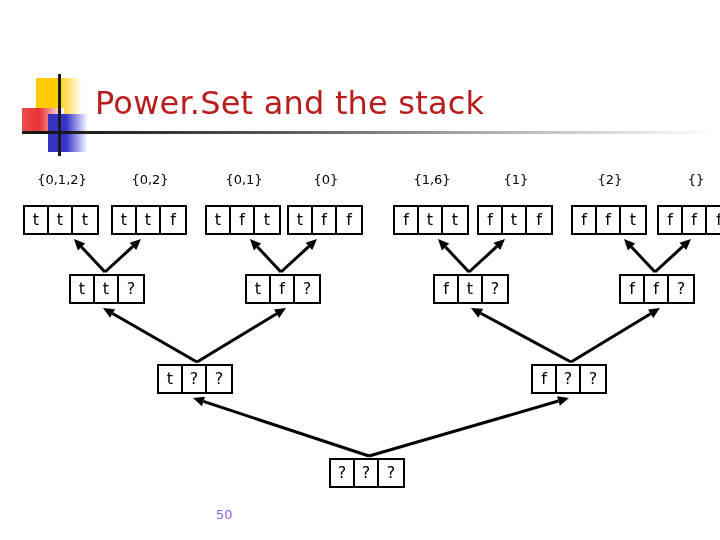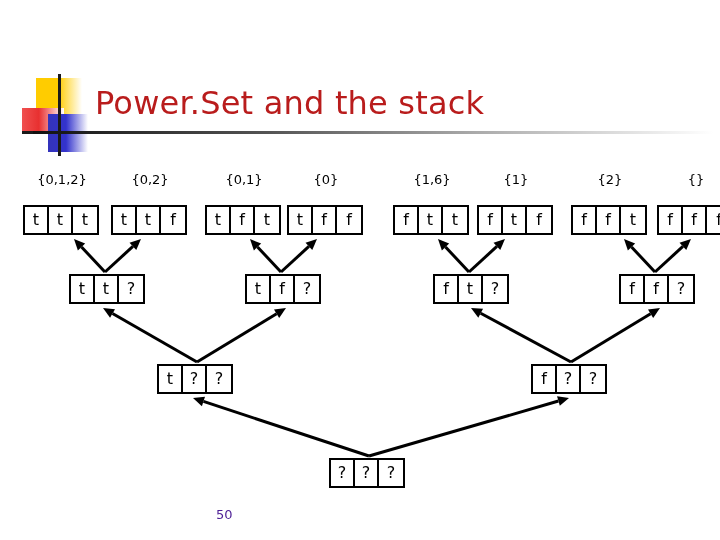--- a/index.html
+++ b/index.html
@@ -129,21 +129,21 @@
   }
   .cell:last-child {
     border-right: none;
   }
 
   #page-number {
     position: absolute;
     left: 216px;
     top: 507px;
     font-size: 13px;
-    color: #4c1d95;
+    color: #8b5cf6;
   }
 </style>
 </head>
 <body>
 
 <div id="logo">
   <div class="sq-yellow"></div>
   <div class="sq-red"></div>
   <div class="sq-blue"></div>
   <div class="logo-vline"></div>

